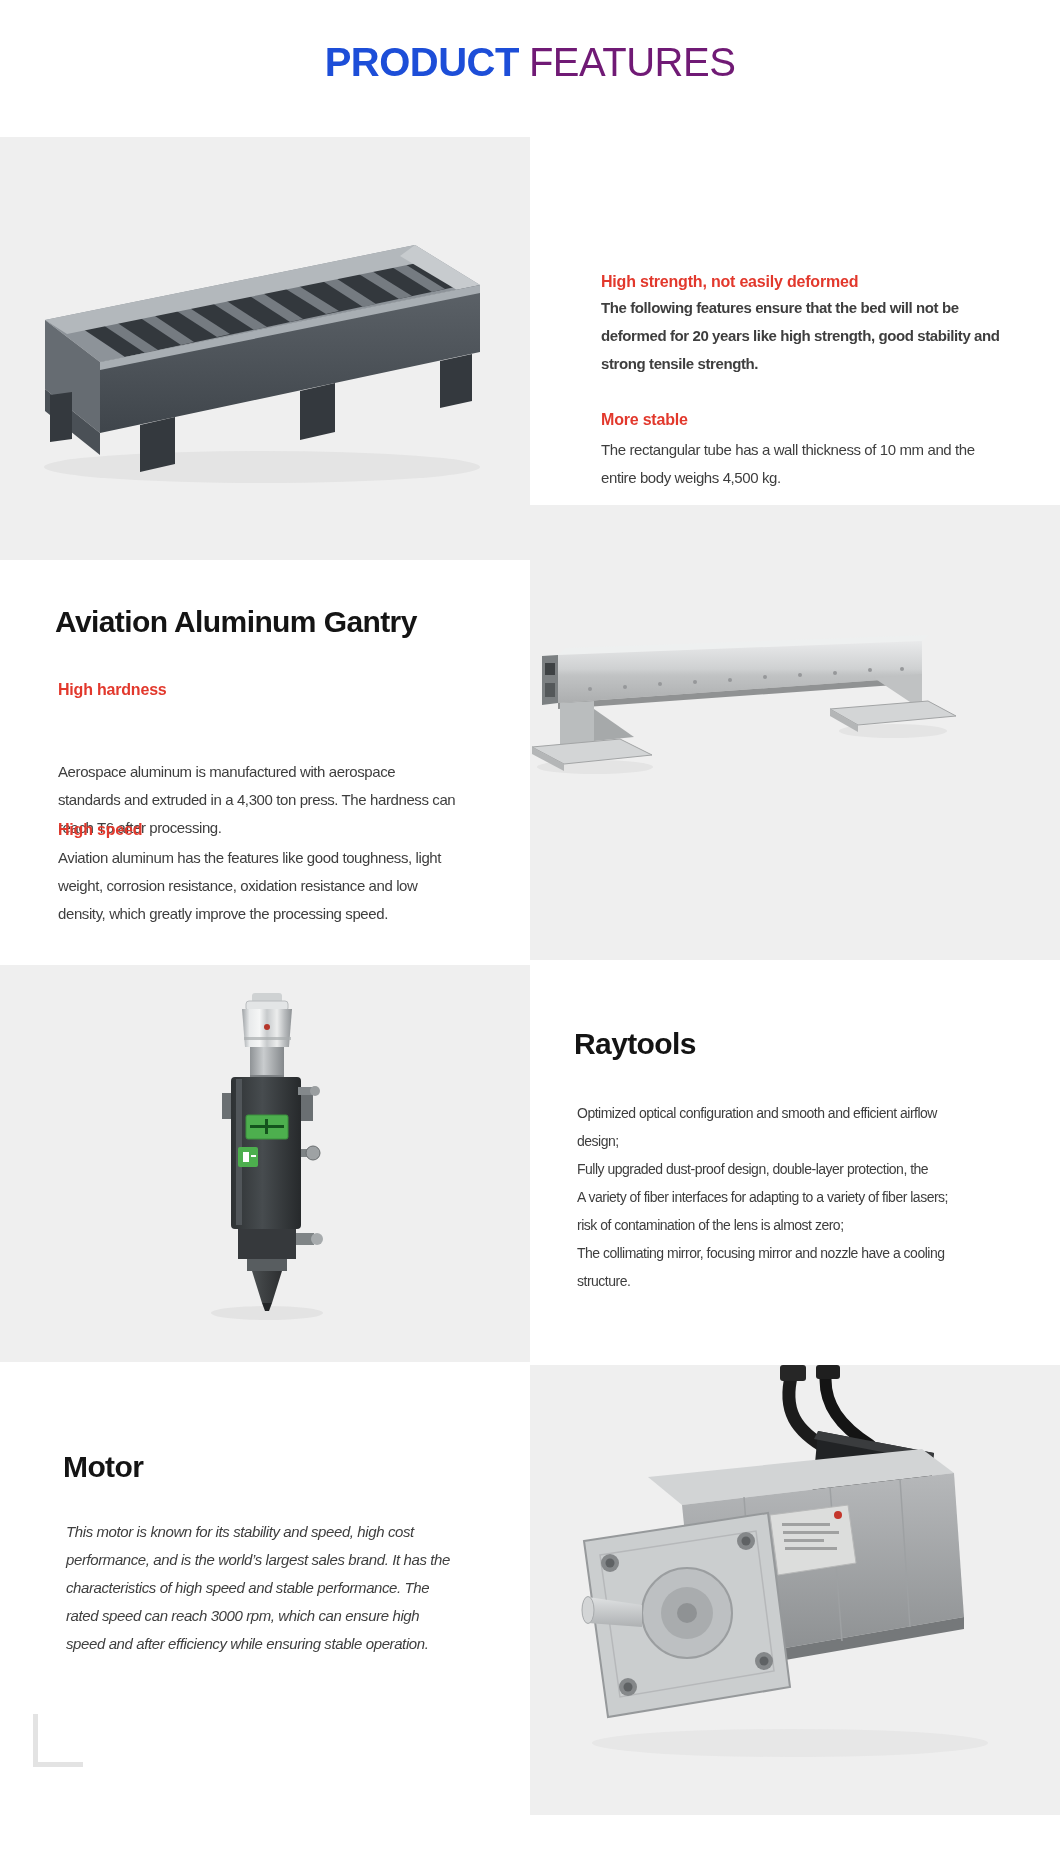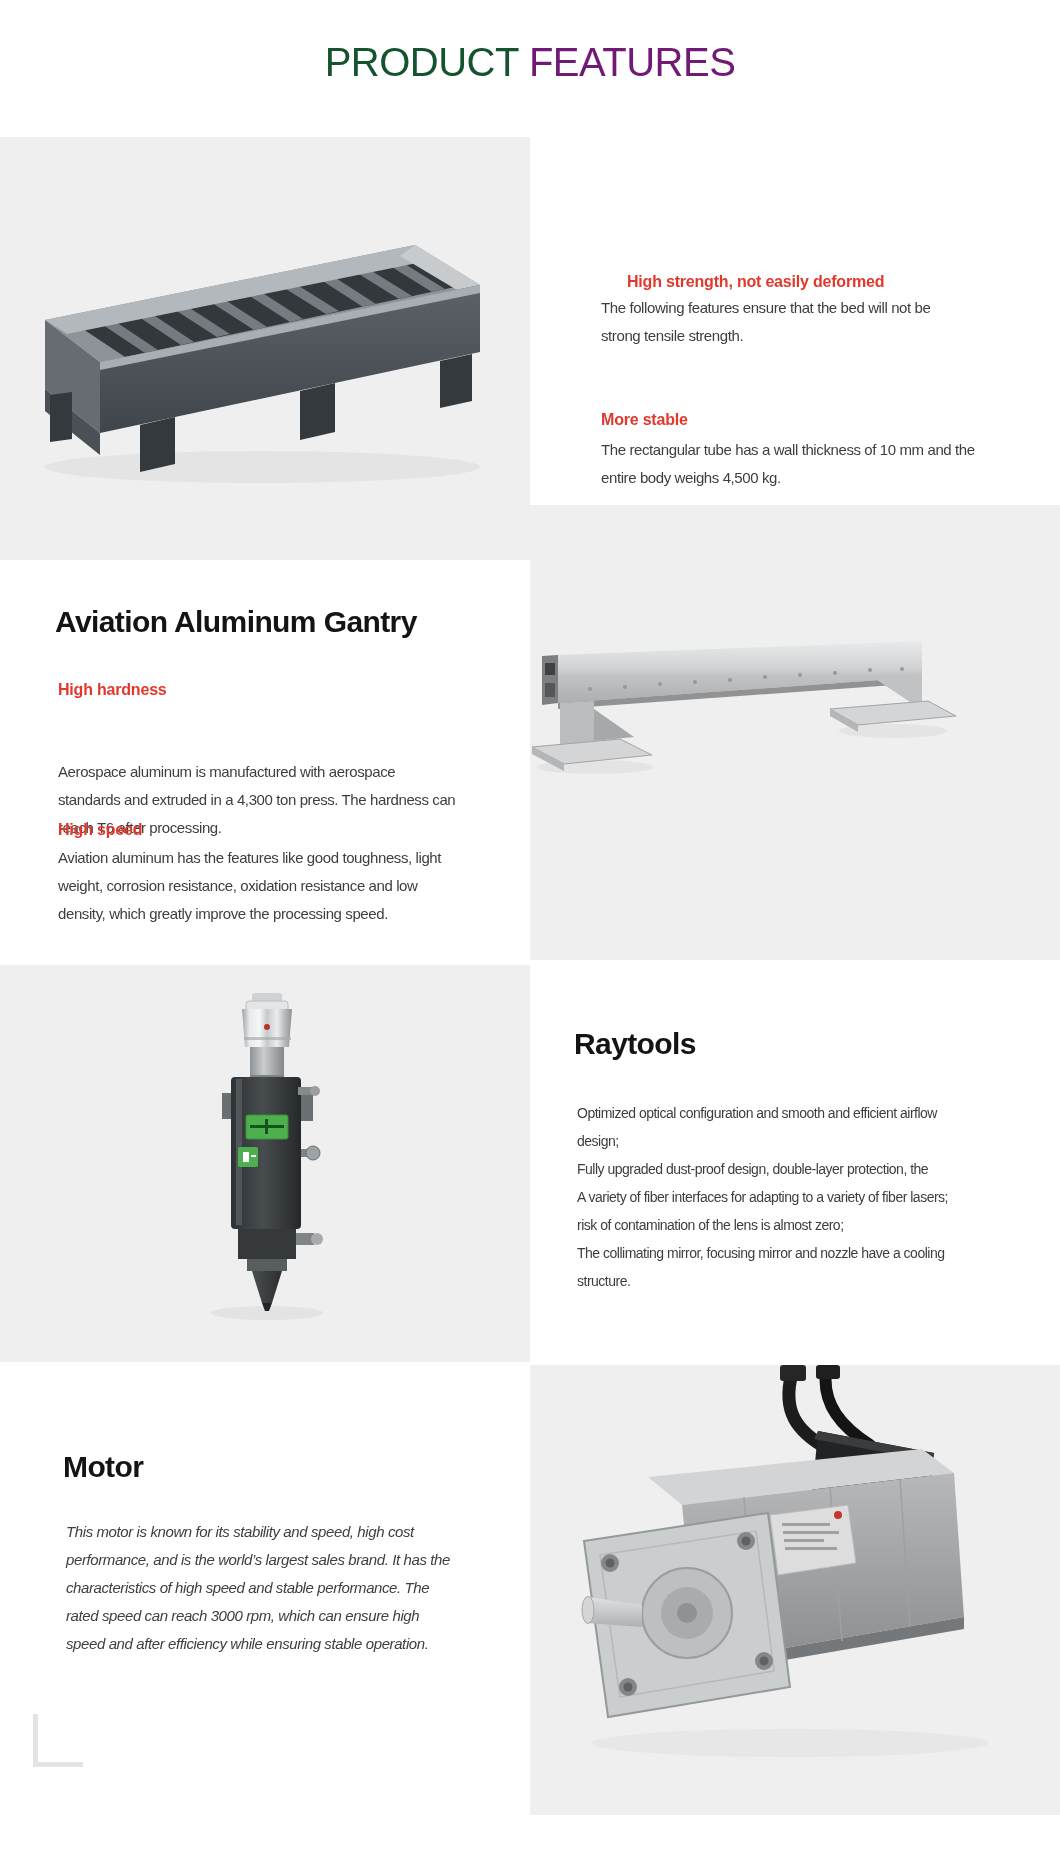--- a/index.html
+++ b/index.html
@@ -4,21 +4,21 @@
 <style>
   html,body{margin:0;padding:0;background:#fff;}
   .page{
     position:relative;width:1060px;height:1850px;background:#ffffff;overflow:hidden;
     font-family:"Liberation Sans","DejaVu Sans",sans-serif;
   }
   .title{
     position:absolute;top:40px;left:0;width:1060px;text-align:center;
     font-size:40px;line-height:44px;letter-spacing:-0.5px;white-space:nowrap;
   }
-  .t-black{font-weight:400;color:#14532d;}
+  .t-black{font-weight:700;color:#1d4ed8;}
   .t-red{font-weight:400;color:#701a75;margin-left:10px;}
   .panel{position:absolute;background:#efefef;}
   .panel svg{display:block;width:100%;height:100%;}
   .h1{
     position:absolute;font-size:30px;font-weight:700;color:#141414;
     letter-spacing:-0.6px;line-height:38px;white-space:nowrap;
   }
   .sub{
     position:absolute;font-size:16px;font-weight:700;color:#e2382c;
     letter-spacing:-0.2px;line-height:22px;white-space:nowrap;
@@ -73,23 +73,24 @@
       <g fill="#34393e">
         <polygon points="50,258 72,255 72,302 50,305"></polygon>
         <polygon points="140,288 175,280 175,327 140,335"></polygon>
         <polygon points="300,254 335,246 335,295 300,303"></polygon>
         <polygon points="440,224 472,217 472,264 440,271"></polygon>
       </g>
     </svg>
   </div>
 
 
-  <div class="sub" style="left:627px;top:271px;">High strength, not easily deformed</div>
-  <div class="para" style="left:601px;top:294px;">
+  <div class="sub" style="left:601px;top:271px;">High strength, not easily deformed</div>
+  <div class="para" style="left:601px;top:294px;font-weight:bold;">
     <div class="line">The following features ensure that the bed will not be</div>
+    <div class="line">deformed for 20 years like high strength, good stability and</div>
     <div class="line">strong tensile strength.</div>
   </div>
 
   <div class="sub" style="left:601px;top:409px;">More stable</div>
   <div class="para" style="left:601px;top:436px;">
     <div class="line">The rectangular tube has a wall thickness of 10 mm and the</div>
     <div class="line">entire body weighs 4,500 kg.</div>
   </div>
 
   <div class="panel" style="left:530px;top:505px;width:530px;height:455px;">

